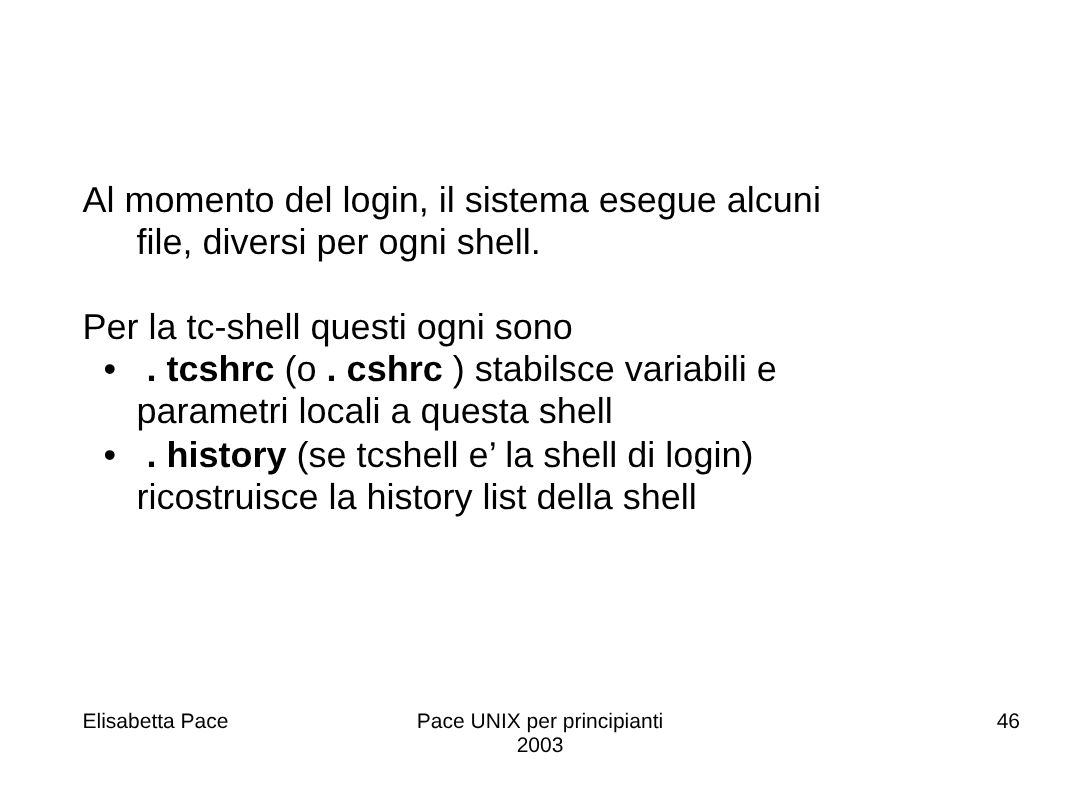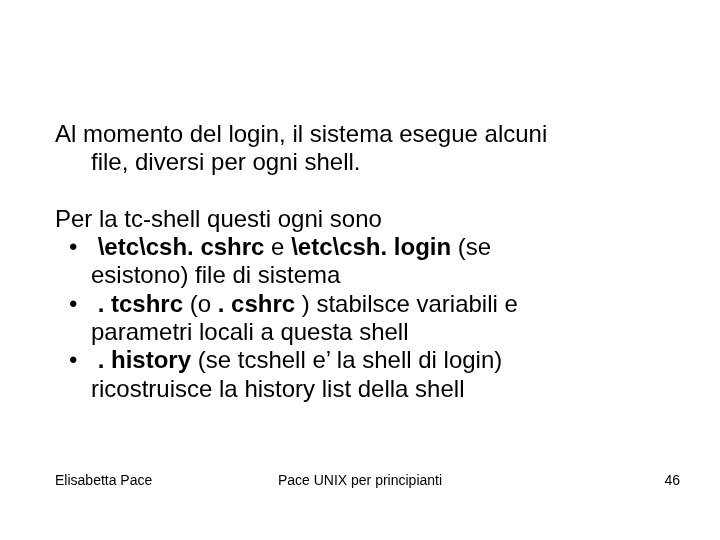--- a/index.html
+++ b/index.html
@@ -84,31 +84,29 @@
 <div class="slide">
 
   <p class="para1">
     <span class="indent-wrap">Al momento del login, il sistema esegue alcuni file, diversi per ogni shell.</span>
   </p>
 
   <p class="para2-intro">Per la tc-shell questi ogni sono</p>
 
   <ul class="bullets">
     <li>
-      <span></span><span class="bold">\etc\csh. cshrc</span><span> e </span><span class="bold">\etc\csh. login</span><span> (se esistono) file di sistema</span>
-    </li>
-    <li>
       <span> </span><span class="bold">. tcshrc</span><span> (o </span><span class="bold">. cshrc</span><span> ) stabilsce variabili e parametri locali a questa shell</span>
     </li>
     <li>
       <span> </span><span class="bold">. history</span><span></span><span class="bold"></span><span>  (se tcshell e’ la shell di login) ricostruisce la history list della shell</span>
     </li>
   </ul>
 
   <div class="footer">
     <div class="footer-left">Elisabetta Pace</div>
     <div class="footer-center">
       <span class="line">Pace UNIX per principianti</span>
+      <span class="line">2003</span>
     </div>
     <div class="footer-right">46</div>
   </div>
 
 </div>
 
 </body></html>

